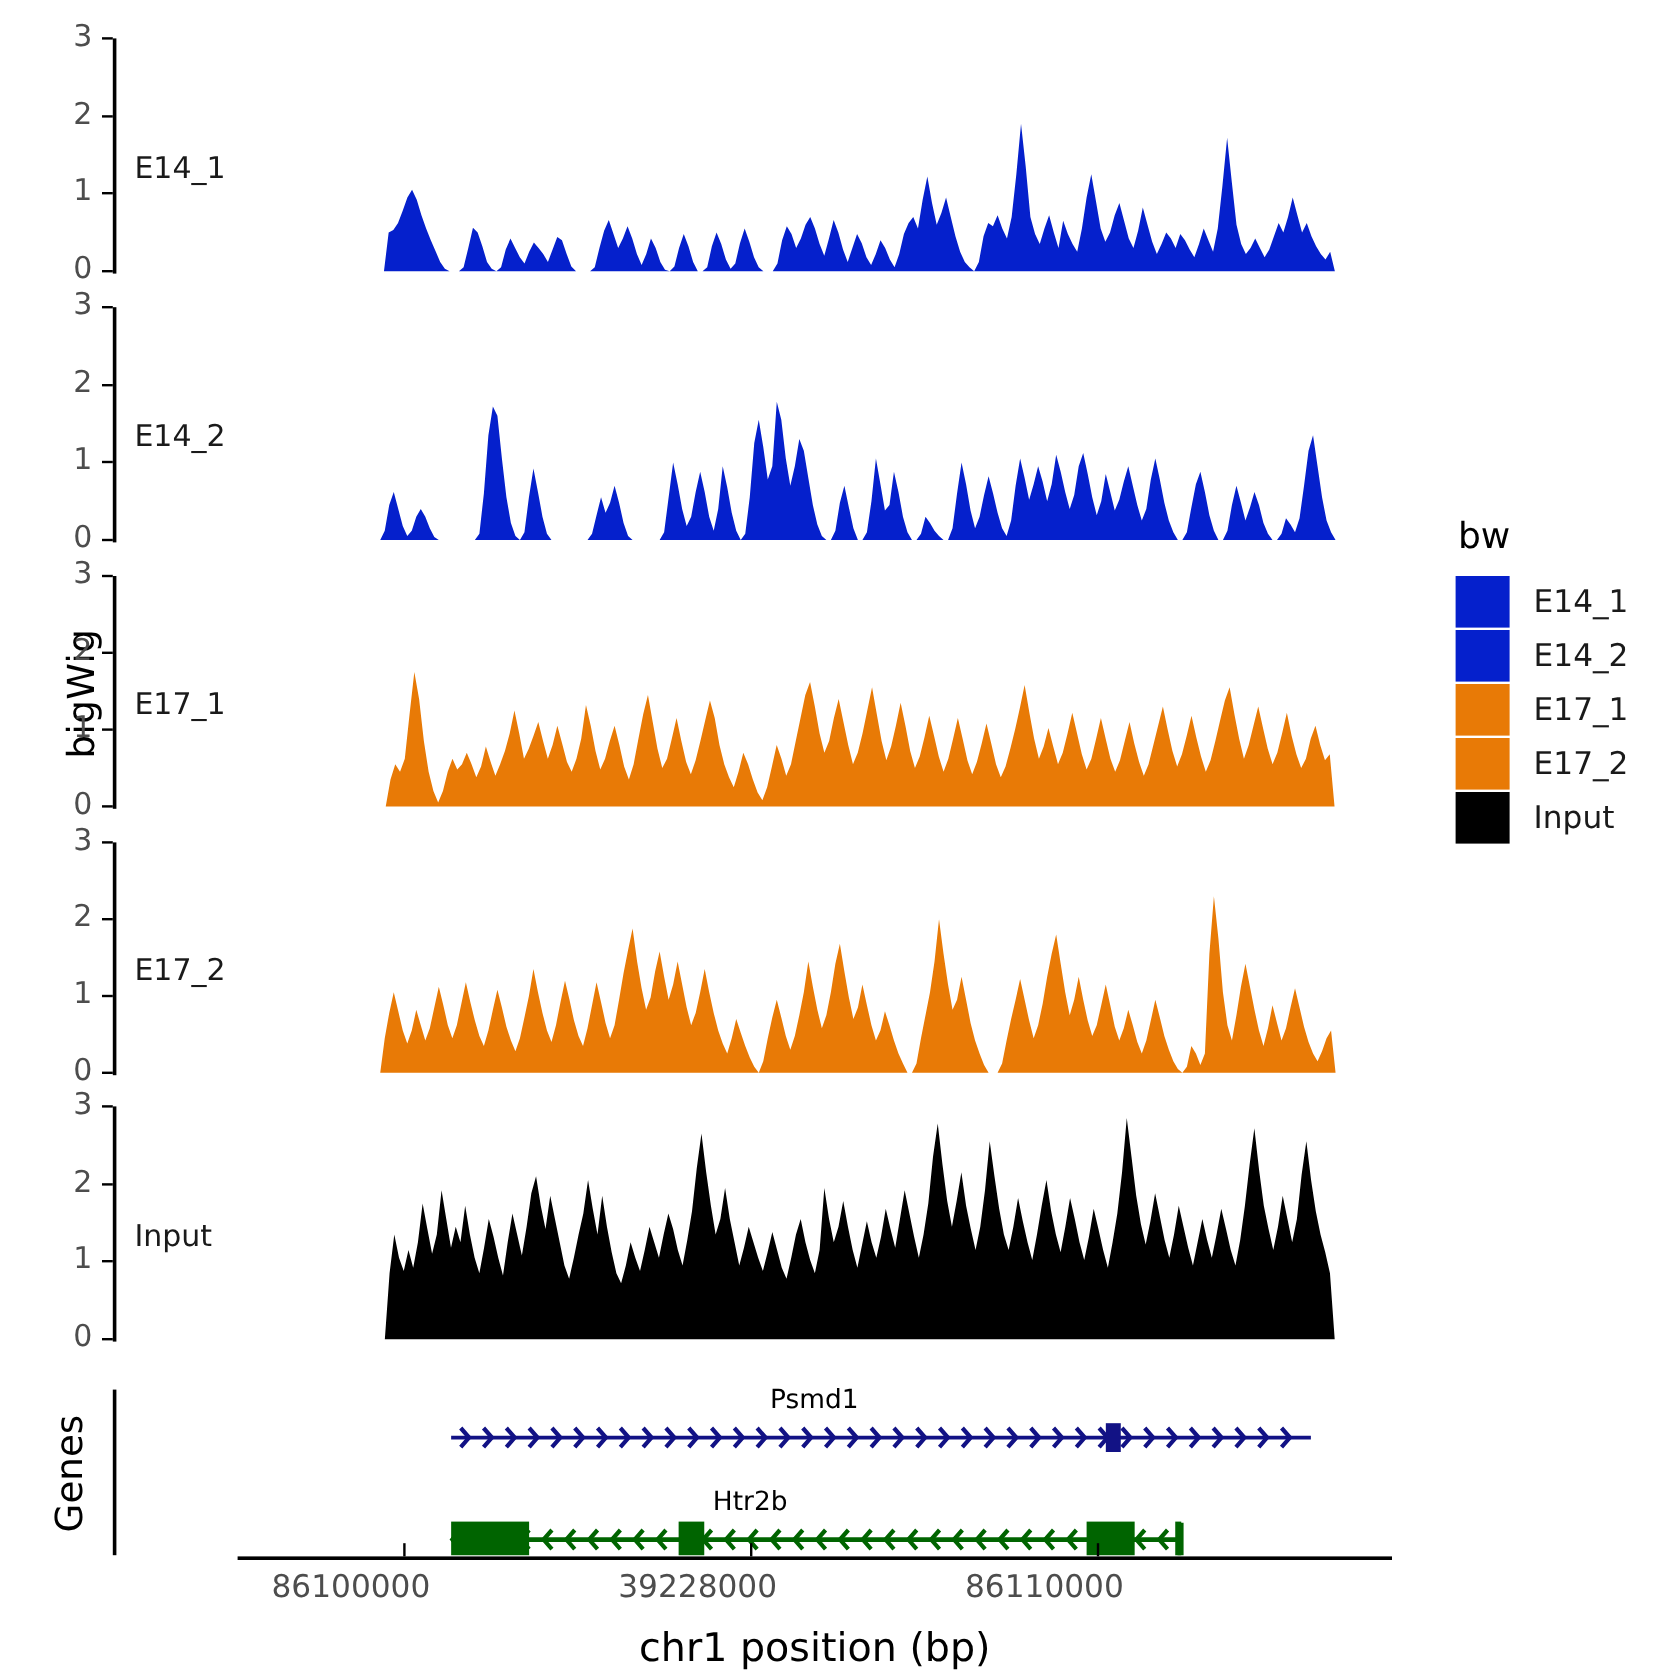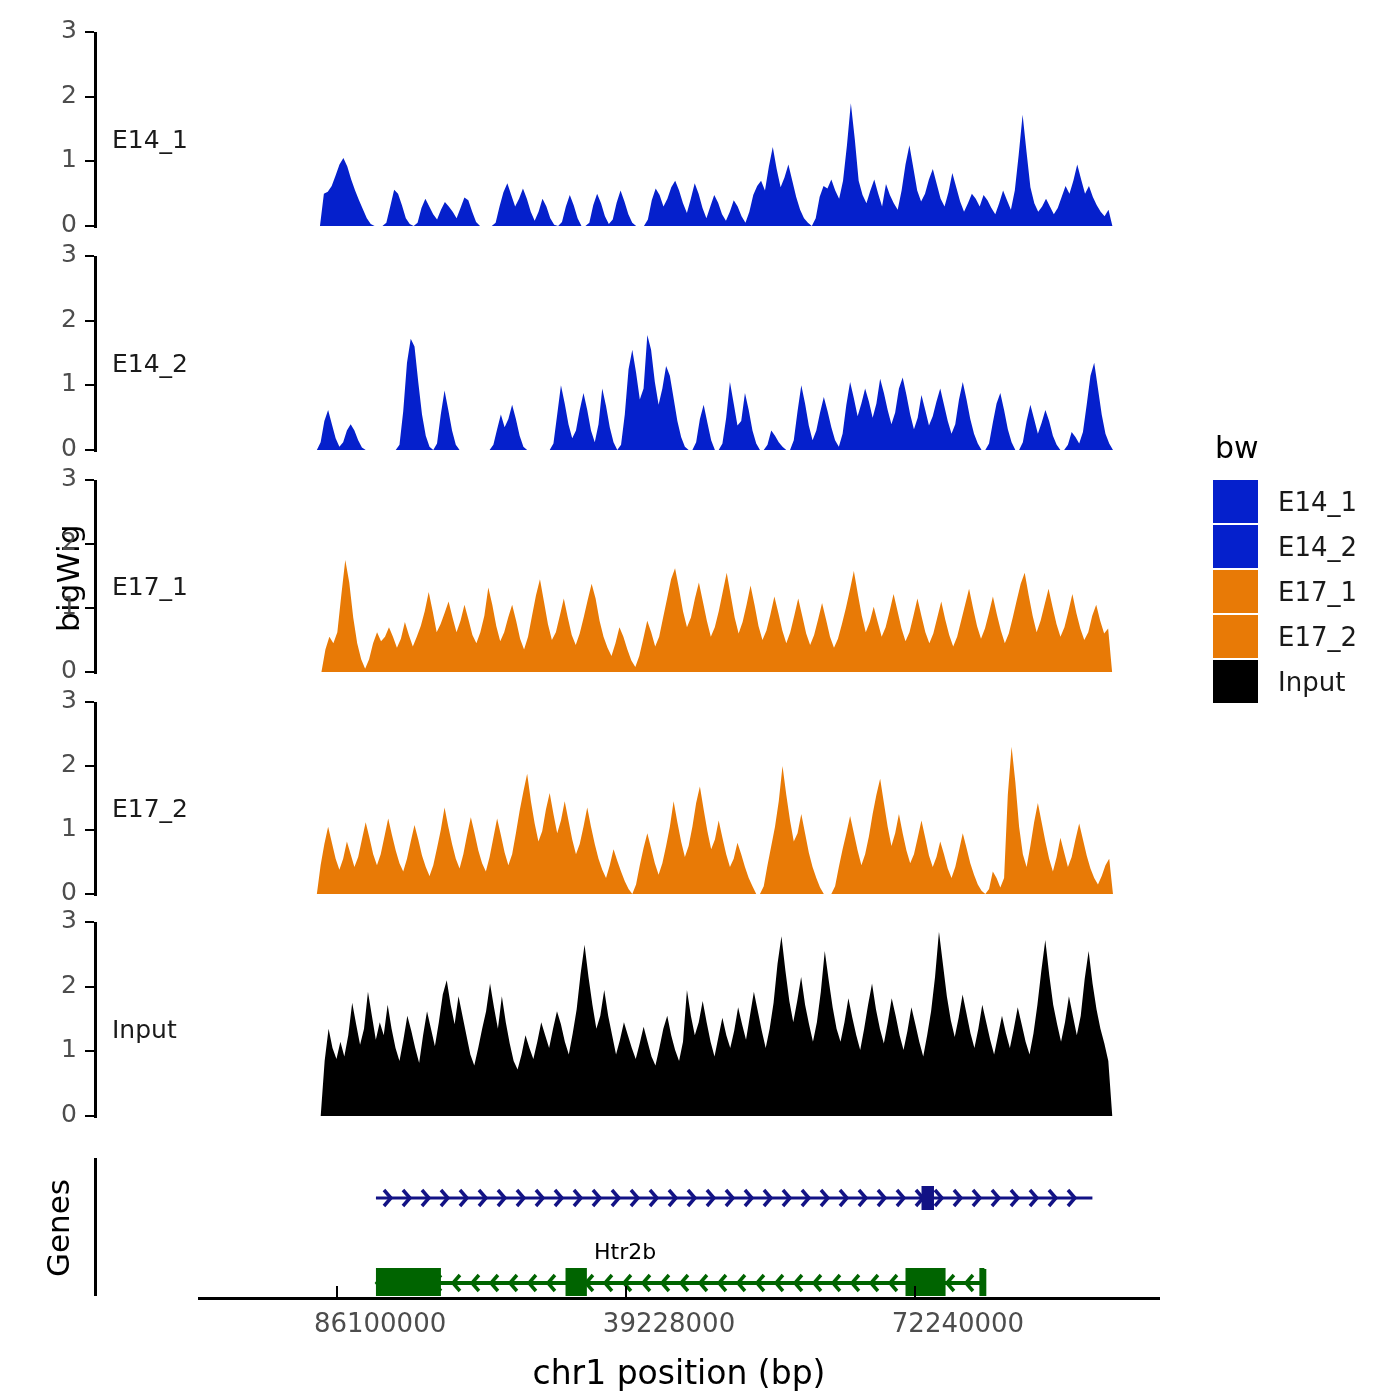--- a/index.html
+++ b/index.html
@@ -35,21 +35,21 @@
   .legend-label{font-size:26px;color:#1a1a1a;white-space:nowrap;}
 
   
   .gene-axis{position:absolute;left:94px;background:#000;width:3px;}
   .gene-name{position:absolute;font-size:22px;color:#000;white-space:nowrap;}
 
   
   .xaxis-line{position:absolute;height:3px;background:#000;}
   .xtick{position:absolute;width:2px;height:11px;background:#000;}
   .xticklabel{position:absolute;font-size:26px;color:#4d4d4d;
-              text-align:right;white-space:nowrap;}
+              text-align:left;white-space:nowrap;}
   .xaxis-title{position:absolute;font-size:33px;color:#000;
                text-align:center;white-space:nowrap;}
 </style>
 </head>
 <body>
 
 <div id="stage">
 
   <div class="ylabel-bigwig">bigWig</div>
   <div class="ylabel-genes">Genes</div>
@@ -140,21 +140,21 @@
       <div class="tick" style="top: 921px;"></div>
       <div class="ticklabel" style="top: 907px; left: 19px; width: 58px;">3</div>
       <div class="trackname" style="left: 112px; top: 1015.12px;">Input</div>
       <svg class="wave" width="890" height="195" style="left: 238px; top: 922px;">
         <path d="M 82.70 194.00 L 82.70 194.00 L 86.64 139.03 L 90.58 106.70 L 94.51 126.10 L 98.45 137.09 L 102.39 119.63 L 106.33 134.51 L 110.27 113.17 L 114.20 80.83 L 118.14 102.17 L 122.08 122.87 L 126.02 106.70 L 129.96 69.84 L 133.89 93.77 L 137.83 117.69 L 141.77 100.23 L 145.71 113.17 L 149.65 82.77 L 153.58 106.70 L 157.52 126.10 L 161.46 139.03 L 165.40 117.69 L 169.34 93.77 L 173.27 108.64 L 177.21 126.10 L 181.15 140.97 L 185.09 113.17 L 189.03 89.24 L 192.96 106.70 L 196.90 124.16 L 200.84 100.23 L 204.78 72.43 L 208.72 58.20 L 212.65 82.77 L 216.59 102.17 L 220.53 74.37 L 224.47 93.77 L 228.41 113.17 L 232.35 132.57 L 236.28 143.56 L 240.22 126.10 L 244.16 106.70 L 248.10 89.24 L 252.04 61.43 L 255.97 85.36 L 259.91 106.70 L 263.85 74.37 L 267.79 100.23 L 271.73 121.57 L 275.66 139.03 L 279.60 147.44 L 283.54 132.57 L 287.48 113.17 L 291.42 126.10 L 295.35 137.09 L 299.29 119.63 L 303.23 100.23 L 307.17 113.17 L 311.11 126.10 L 315.04 106.70 L 318.98 89.24 L 322.92 102.17 L 326.86 119.63 L 330.80 132.57 L 334.73 111.23 L 338.67 87.30 L 342.61 51.73 L 346.55 22.63 L 350.49 54.97 L 354.42 82.77 L 358.36 106.70 L 362.30 93.77 L 366.24 67.90 L 370.18 93.77 L 374.12 113.17 L 378.05 132.57 L 381.99 117.69 L 385.93 100.23 L 389.87 113.17 L 393.81 126.10 L 397.74 137.09 L 401.68 121.57 L 405.62 104.76 L 409.56 119.63 L 413.50 134.51 L 417.43 143.56 L 421.37 126.10 L 425.31 106.70 L 429.25 93.77 L 433.19 113.17 L 437.12 128.04 L 441.06 139.03 L 445.00 119.63 L 448.94 67.90 L 452.88 93.77 L 456.81 113.17 L 460.75 100.23 L 464.69 78.89 L 468.63 100.23 L 472.57 119.63 L 476.50 134.51 L 480.44 115.11 L 484.38 95.71 L 488.32 113.17 L 492.26 126.10 L 496.19 108.64 L 500.13 85.36 L 504.07 102.17 L 508.01 117.69 L 511.95 93.77 L 515.88 69.84 L 519.82 89.24 L 523.76 108.64 L 527.70 126.10 L 531.64 106.70 L 535.58 80.83 L 539.51 42.03 L 543.45 14.23 L 547.39 48.50 L 551.33 78.89 L 555.27 100.23 L 559.20 78.89 L 563.14 54.97 L 567.08 82.77 L 571.02 102.17 L 574.96 119.63 L 578.89 100.23 L 582.83 69.84 L 586.77 29.10 L 590.71 58.20 L 594.65 85.36 L 598.58 106.70 L 602.52 119.63 L 606.46 100.23 L 610.40 76.31 L 614.34 95.71 L 618.27 113.17 L 622.21 128.04 L 626.15 106.70 L 630.09 82.77 L 634.03 61.43 L 637.96 87.30 L 641.90 106.70 L 645.84 121.57 L 649.78 100.23 L 653.72 76.31 L 657.65 93.77 L 661.59 113.17 L 665.53 128.04 L 669.47 108.64 L 673.41 85.36 L 677.35 102.17 L 681.28 119.63 L 685.22 134.51 L 689.16 113.17 L 693.10 89.24 L 697.04 54.97 L 700.97 9.70 L 704.91 42.03 L 708.85 74.37 L 712.79 98.29 L 716.73 115.11 L 720.66 95.71 L 724.60 72.43 L 728.54 91.83 L 732.48 111.23 L 736.42 126.10 L 740.35 106.70 L 744.29 82.77 L 748.23 100.23 L 752.17 117.69 L 756.11 132.57 L 760.04 113.17 L 763.98 93.77 L 767.92 111.23 L 771.86 126.10 L 775.80 106.70 L 779.73 85.36 L 783.67 102.17 L 787.61 119.63 L 791.55 132.57 L 795.49 111.23 L 799.42 82.77 L 803.36 48.50 L 807.30 18.11 L 811.24 53.03 L 815.18 82.77 L 819.12 102.17 L 823.05 119.63 L 826.99 100.23 L 830.93 74.37 L 834.87 93.77 L 838.81 113.17 L 842.74 93.77 L 846.68 56.91 L 850.62 29.10 L 854.56 61.43 L 858.50 87.30 L 862.43 106.70 L 866.37 121.57 L 870.31 139.03 L 874.25 194.00 L 874.25 194.00 Z" fill="#000000" shape-rendering="geometricPrecision"></path>
       </svg>
     </div>
 
   <div id="genes-host">
       <div class="gene-axis" style="top: 1158px; height: 138px;"></div>
-      <div class="gene-name" style="left: 678.55px; top: 1096px; transform: translateX(-50%);">Psmd1</div>
+      <div class="gene-name" style="left: 678.55px; top: 1154px; transform: translateX(-50%);">Psmd1</div>
       <div class="gene-name" style="left: 625.15px; top: 1239px; transform: translateX(-50%);">Htr2b</div>
       <svg width="910" height="138" style="position: absolute; left: 238px; top: 1158px;">
         <g>
           <line x1="137.95" y1="40" x2="854.4" y2="40" stroke="#121285" stroke-width="3"></line>
           <path d="M 145.95 32 L 152.95 40 L 145.95 48" fill="none" stroke="#121285" stroke-width="3.5"></path>
           <path d="M 164.95 32 L 171.95 40 L 164.95 48" fill="none" stroke="#121285" stroke-width="3.5"></path>
           <path d="M 183.95 32 L 190.95 40 L 183.95 48" fill="none" stroke="#121285" stroke-width="3.5"></path>
           <path d="M 202.95 32 L 209.95 40 L 202.95 48" fill="none" stroke="#121285" stroke-width="3.5"></path>
           <path d="M 221.95 32 L 228.95 40 L 221.95 48" fill="none" stroke="#121285" stroke-width="3.5"></path>
           <path d="M 240.95 32 L 247.95 40 L 240.95 48" fill="none" stroke="#121285" stroke-width="3.5"></path>
@@ -234,21 +234,21 @@
       </svg>
     </div>
 
   <div id="xaxis-host">
       <div class="xaxis-line" style="left: 198px; top: 1297px; width: 962px;"></div>
       <div class="xtick" style="left: 336.247px; top: 1286px;"></div>
       <div class="xticklabel" style="left: 226.247px; top: 1308px; width: 220px;">86100000</div>
       <div class="xtick" style="left: 625.208px; top: 1286px;"></div>
       <div class="xticklabel" style="left: 515.208px; top: 1308px; width: 220px;">39228000</div>
       <div class="xtick" style="left: 914.169px; top: 1286px;"></div>
-      <div class="xticklabel" style="left: 804.169px; top: 1308px; width: 220px;">72240000</div>
+      <div class="xticklabel" style="left: 804.169px; top: 1308px; width: 220px;">86110000</div>
       <div class="xaxis-title" style="left: 198px; width: 962px; top: 1353px;">chr1 position (bp)</div>
     </div>
 
   <div class="legend">
     <div class="legend-title">bw</div>
     <div id="legend-rows">
         <div class="legend-row">
           <span class="legend-swatch" style="background: rgb(5, 32, 204);"></span>
           <span class="legend-label">E14_1</span>
         </div>

